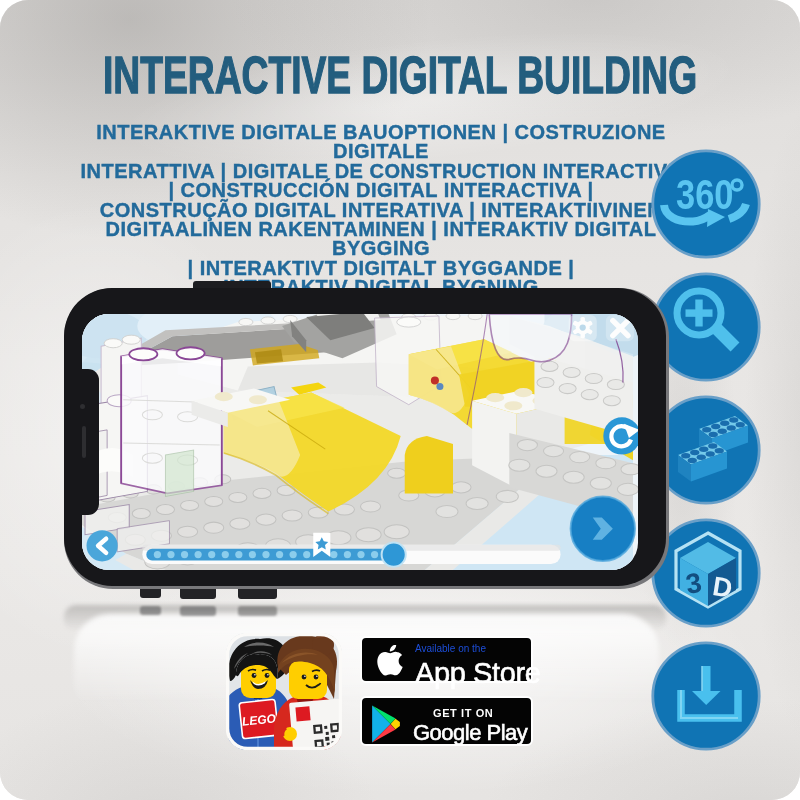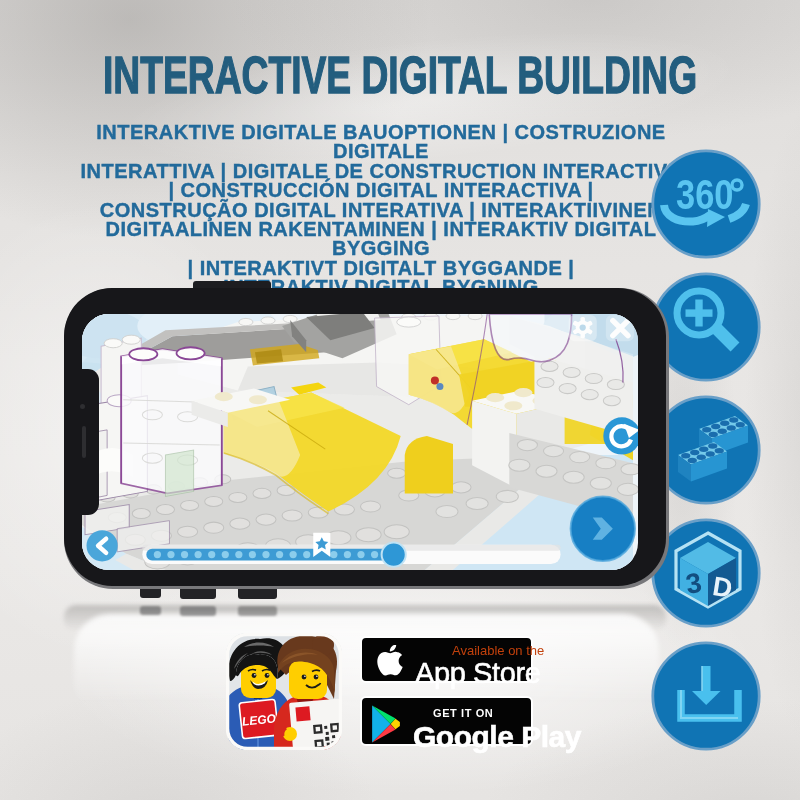--- a/index.html
+++ b/index.html
@@ -1,17 +1,17 @@
 <!DOCTYPE html>
 <html><head>
 <meta charset="utf-8">
 <style>
   html,body{margin:0;padding:0;}
   #stage{position:relative;width:800px;height:800px;overflow:hidden;
-    background:#e7e5e3;font-family:"Liberation Sans",sans-serif;}
+    background:#e7e5e3;font-family:"Liberation Sans",sans-serif;border-radius:28px;}
   .abs{position:absolute;}
 </style>
 </head>
 <body>
 <div id="stage">
 
   <div class="abs" id="bgwrap" style="left:0;top:0;width:800px;height:800px;background:linear-gradient(180deg,#dedcda 0%,#e4e2e0 22%,#e8e6e4 45%,#eae8e6 70%,#e6e4e2 100%);">
     <div class="abs" style="left:-170px;top:-200px;width:600px;height:440px;background:radial-gradient(closest-side,rgba(116,113,110,0.32),rgba(116,113,110,0));"></div>
     <div class="abs" style="left:230px;top:-140px;width:720px;height:280px;background:radial-gradient(closest-side,rgba(146,144,142,0.25),rgba(146,144,142,0));"></div>
     <div class="abs" style="left:120px;top:40px;width:620px;height:120px;background:radial-gradient(closest-side,rgba(255,255,255,0.4),rgba(255,255,255,0));transform:rotate(-6deg);"></div>
@@ -457,26 +457,26 @@
       <path d="M60,95 q-4,3 -3,8" stroke="#d6281e" stroke-width="3" fill="none"></path>
     </g>
     <rect x="1.5" y="1.5" width="113" height="114" rx="20" fill="none" stroke="#fbfaf8" stroke-width="3.5"></rect>
   </svg>
 
   <div class="abs" style="left:360px;top:636px;width:173px;height:47px;background:#040404;border:2px solid #fff;border-radius:6px;box-sizing:border-box;"></div>
   <svg class="abs" style="left:374px;top:645px;" width="29" height="33" viewBox="0 0 22 25">
     <path d="M15.6,3.3 c0.8,-1 1.4,-2.4 1.2,-3.8 c-1.2,0.1 -2.7,0.8 -3.5,1.8 c-0.8,0.9 -1.5,2.3 -1.3,3.7 C13.3,5.1 14.7,4.3 15.6,3.3 Z" fill="#fff"></path>
     <path d="M18.7,12.2 c0,-3 2.5,-4.5 2.6,-4.6 c-1.4,-2.1 -3.6,-2.3 -4.4,-2.4 c-1.9,-0.2 -3.6,1.1 -4.6,1.1 c-0.9,0 -2.4,-1.1 -3.9,-1 c-2,0 -3.9,1.2 -4.9,3 c-2.1,3.6 -0.5,9 1.5,11.9 c1,1.4 2.2,3 3.7,2.9 c1.5,-0.1 2.1,-1 3.9,-1 c1.8,0 2.3,1 3.9,0.9 c1.6,0 2.6,-1.5 3.6,-2.9 c1.1,-1.7 1.6,-3.3 1.6,-3.4 C21.7,16.7 18.7,15.5 18.7,12.2 Z" fill="#fff"></path>
   </svg>
-  <div class="abs" style="left:415px;top:643px;width:120px;color:#c2410c;font-size:13px;margin-left:37px;">Available on the</div>
+  <div class="abs" style="left:415px;top:643px;width:120px;color:#1d4ed8;font-size:10px;">Available on the</div>
   <div class="abs" style="left:415px;top:657px;width:126px;color:#fff;font-size:29px;letter-spacing:-0.4px;-webkit-text-stroke:0.6px #fff;">App Store</div>
 
   <div class="abs" style="left:360px;top:696px;width:173px;height:50px;background:#040404;border:2px solid #fff;border-radius:6px;box-sizing:border-box;"></div>
   <svg class="abs" style="left:371px;top:705px;" width="30" height="38" viewBox="0 0 26 32">
     <polygon points="1,0 1,32 17,16" fill="#12b2e8"></polygon>
     <polygon points="1,0 21.3,11.2 16.8,15.8" fill="#00e26d"></polygon>
     <polygon points="1,32 21.3,20.8 16.8,16.2" fill="#ff3a44"></polygon>
     <polygon points="17,16 21.2,11.4 25,14.2 25,17.8 21.2,20.6" fill="#ffd400"></polygon>
   </svg>
   <div class="abs" style="left:433px;top:707px;width:100px;color:#fff;font-size:11px;font-weight:bold;letter-spacing:0.6px;">GET IT ON</div>
-  <div class="abs" style="left:413px;top:720px;width:140px;white-space:nowrap;color:#fff;font-size:30px;letter-spacing:-0.5px;font-weight:bold;-webkit-text-stroke:0.6px #fff;">Google Play</div>
+  <div class="abs" style="left:413px;top:720px;width:140px;white-space:nowrap;color:#fff;font-size:22px;letter-spacing:-0.5px;-webkit-text-stroke:0.6px #fff;">Google Play</div>
 
 </div>
 
 </body></html>

